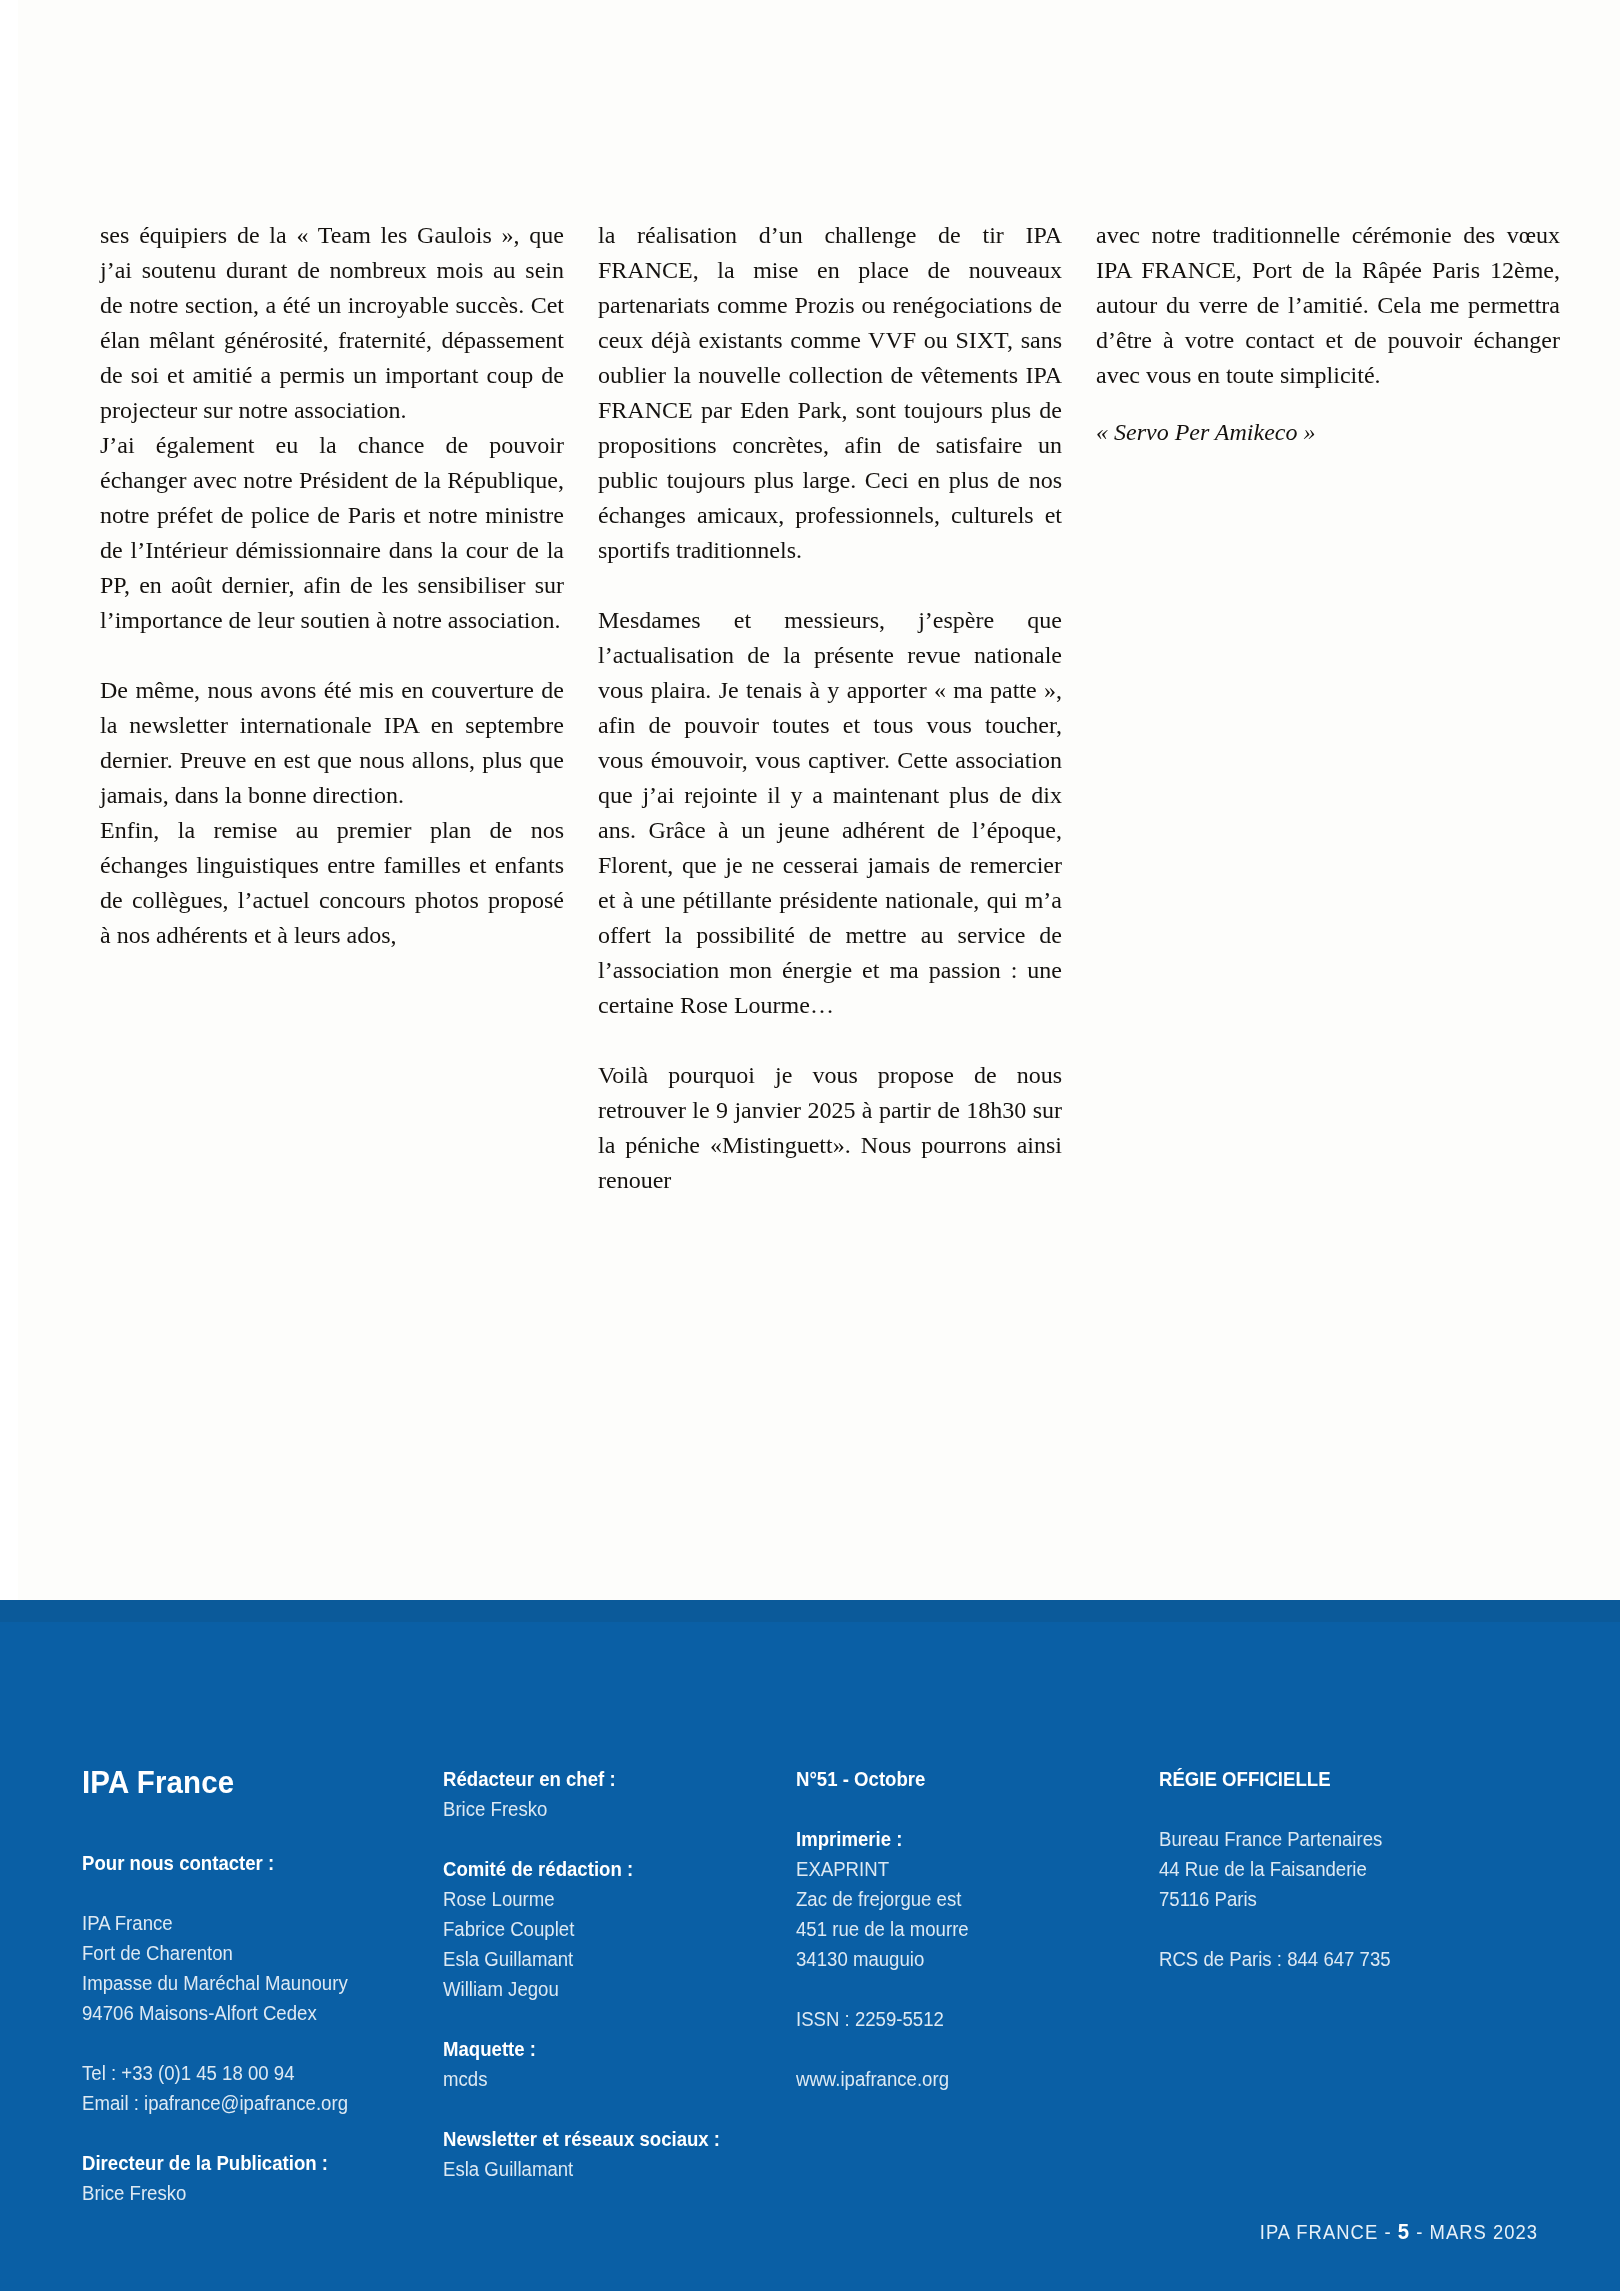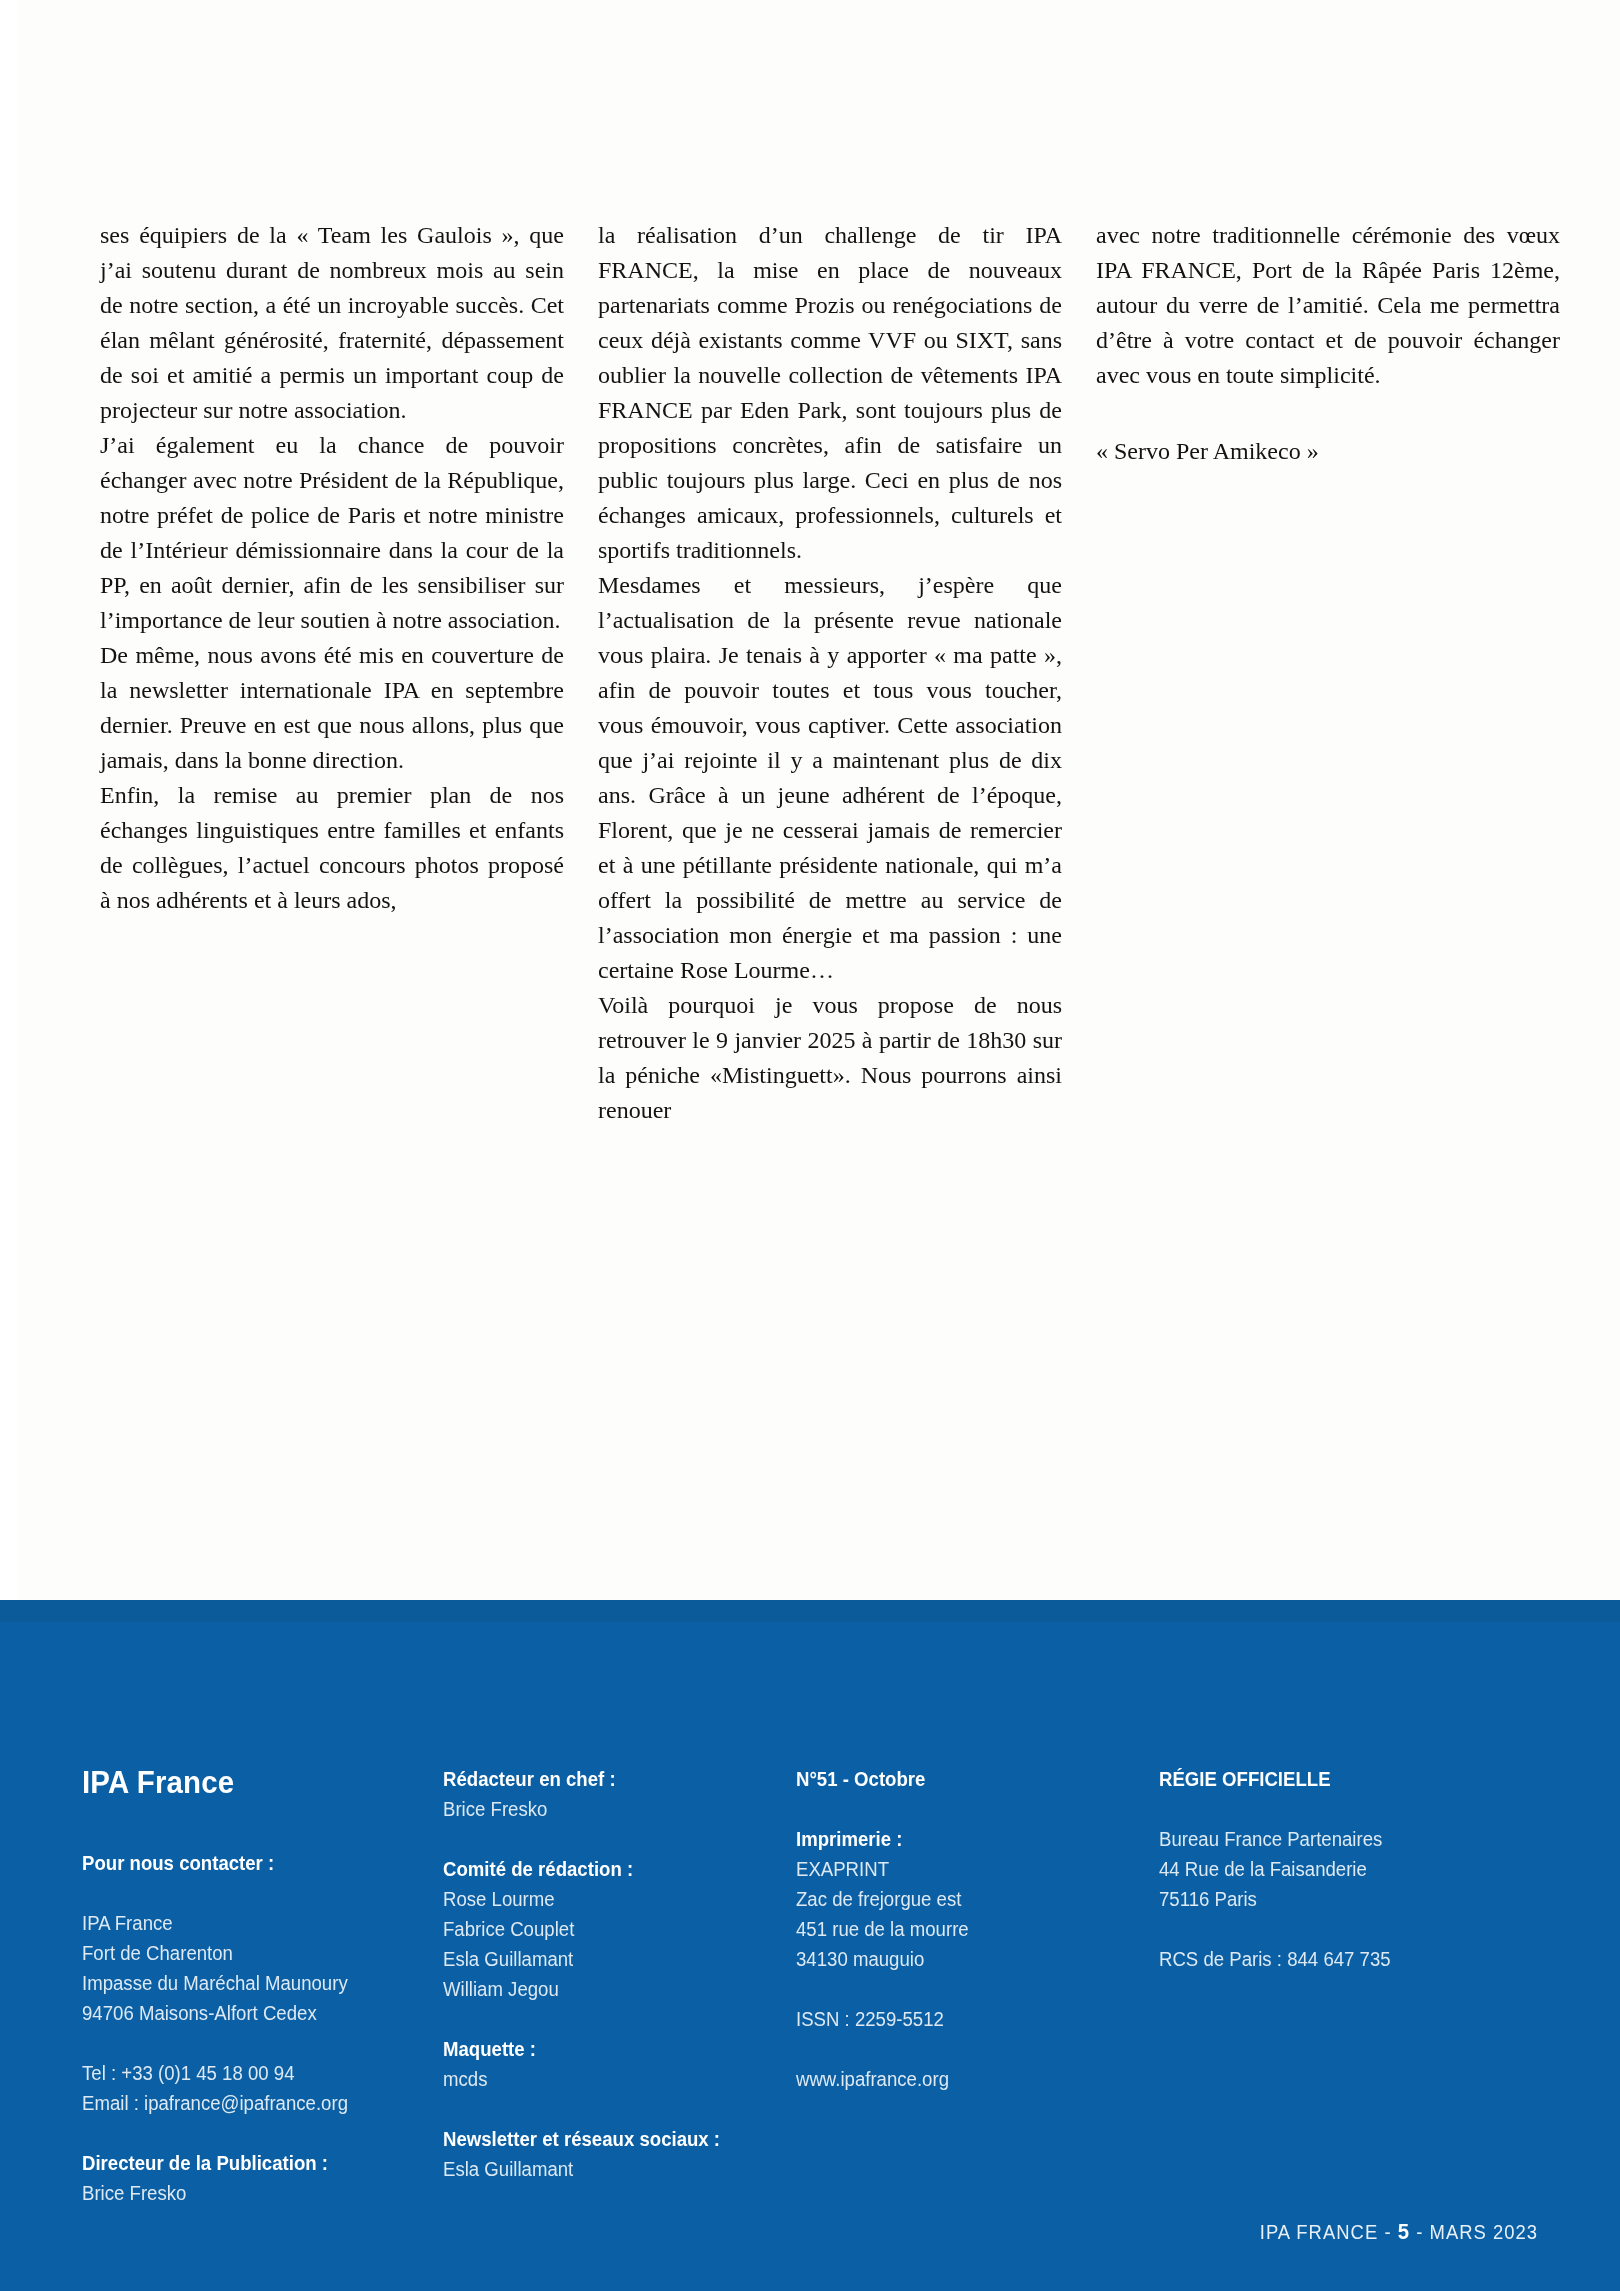--- a/index.html
+++ b/index.html
@@ -38,22 +38,22 @@
   .col p {
     margin: 0;
     font-family: "Liberation Serif", "DejaVu Serif", serif;
     font-size: 24px;
     line-height: 35px;
     color: #15120f;
     text-align: justify;
     text-justify: inter-word;
     hyphens: none;
   }
-  .col p.gap-before { }
-  .col p.sig { margin-top: 41px; }
+  .col p.gap-before { margin-top: 35px; }
+  .col p.sig { margin-top: 22px; font-style: italic; }
 
   
   .footer-band {
     position: absolute;
     left: 0;
     top: 1600px;
     width: 1620px;
     height: 692px;
     background: #0a5fa5;
   }

